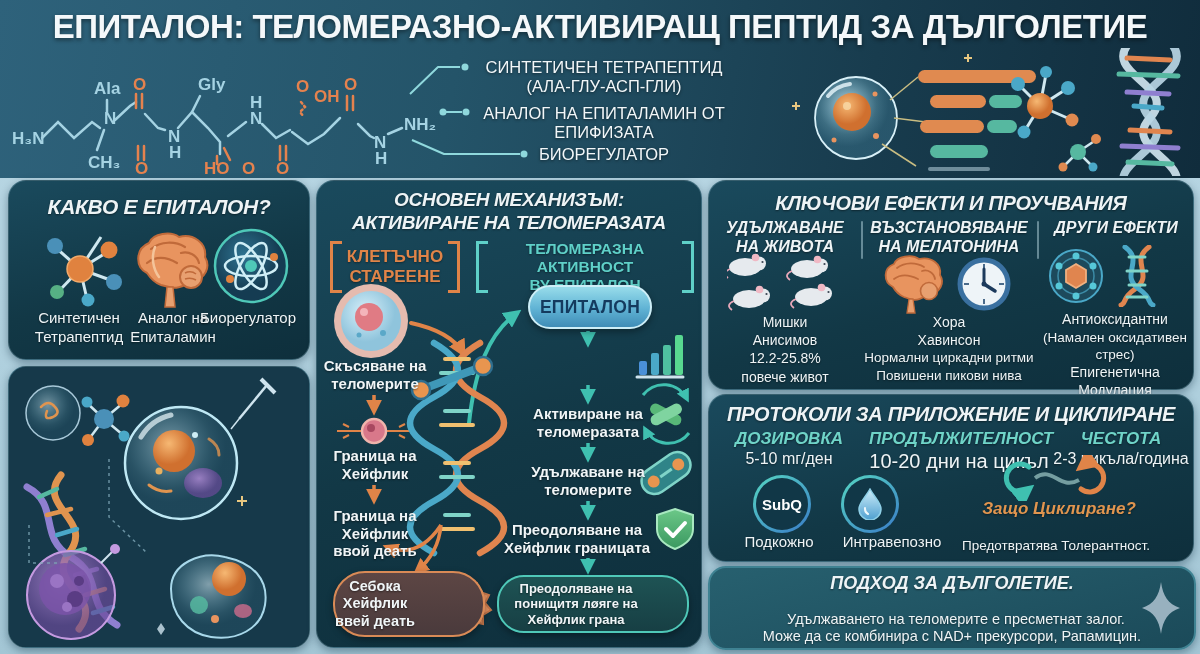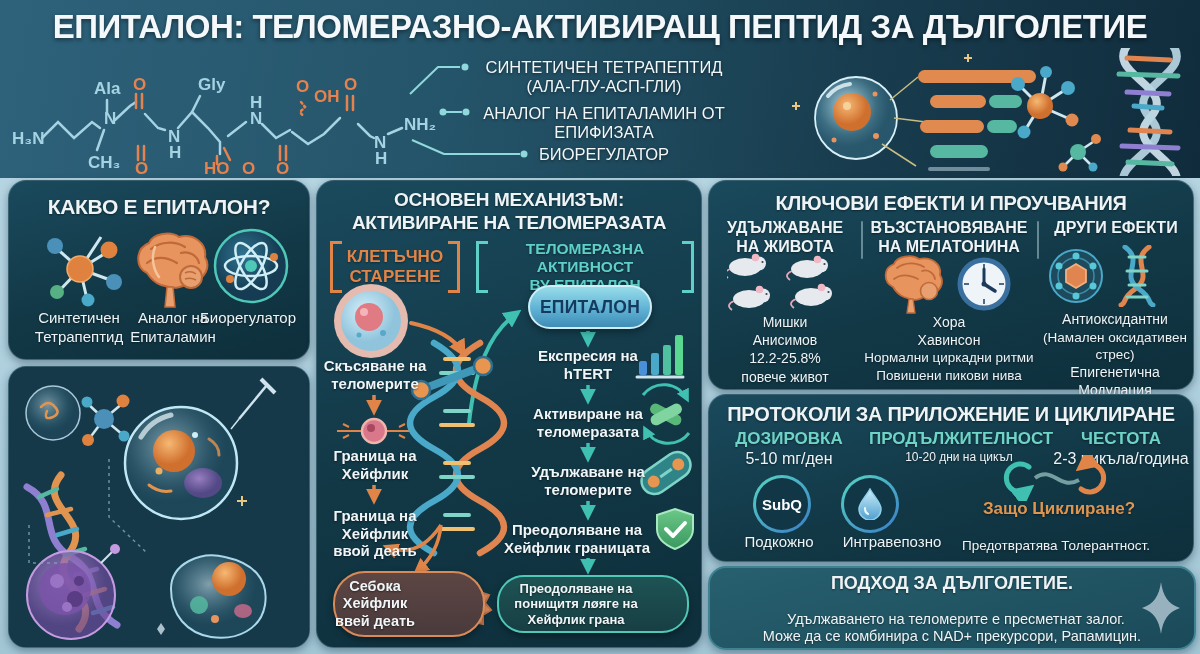--- a/index.html
+++ b/index.html
@@ -13,21 +13,21 @@
               color:#f4f8fa;font-size:33px;font-weight:bold;letter-spacing:-.5px;
               text-shadow:0 2px 4px rgba(0,0,0,.45);white-space:nowrap;}
   .callout{position:absolute;left:470px;width:268px;text-align:center;color:#f2f7f9;
            font-weight:normal;font-size:16.5px;line-height:1.18;text-shadow:0 1px 3px rgba(0,0,0,.5);}
   
   .p{position:absolute;border-radius:18px;
      background:linear-gradient(165deg,#1a4a5d 0%,#123846 55%,#0e2f3c 100%);
      box-shadow:0 3px 9px rgba(10,40,60,.4);border:1px solid rgba(170,215,230,.25);}
   .tc{position:absolute;text-align:center;color:#eef4f6;text-shadow:0 1px 2px rgba(0,0,0,.45);}
   .ln{display:block;}
-  .pt{font-weight:bold;}
+  .pt{font-weight:bold;font-style:italic;}
   .small{font-size:13.5px;line-height:1.3;}
   
   .brk{position:absolute;display:flex;flex-direction:column;justify-content:center;
        text-align:center;font-weight:bold;line-height:1.15;text-shadow:0 1px 2px rgba(0,0,0,.4);}
   .brk::before,.brk::after{content:"";position:absolute;top:-2px;bottom:-2px;width:9px;}
   .brk::before{left:-13px;border:3px solid currentColor;border-right:none;}
   .brk::after{right:-13px;border:3px solid currentColor;border-left:none;}
   .pill{position:absolute;display:flex;align-items:center;justify-content:center;
         background:linear-gradient(180deg,#97dcea 0%,#5fb2d4 55%,#3f8cb6 100%);
         border:2px solid #cdeef7;border-radius:22px;color:#143a5e;font-weight:bold;
@@ -487,24 +487,20 @@
     </div>
     <div class="flowtxt" style="left:0;top:266px;width:116px">
       <span class="ln">Граница на</span>
       <span class="ln">Хейфлик</span>
     </div>
     <div class="flowtxt" style="left:0;top:326px;width:116px">
       <span class="ln">Граница на</span>
       <span class="ln">Хейфлик</span>
       <span class="ln">ввой деать</span>
     </div>
-    <div class="flowtxt" style="left:196px;top:166px;width:150px">
-      <span class="ln">Експресия на</span>
-      <span class="ln">hTERT</span>
-    </div>
     <div class="flowtxt" style="left:196px;top:224px;width:150px">
       <span class="ln">Активиране на</span>
       <span class="ln">теломеразата</span>
     </div>
     <div class="flowtxt" style="left:196px;top:282px;width:150px">
       <span class="ln">Удължаване на</span>
       <span class="ln">теломерите</span>
     </div>
     <div class="flowtxt" style="left:180px;top:340px;width:160px">
       <span class="ln">Преодоляване на</span>
@@ -615,21 +611,21 @@
       <span class="ln">Епигенетична</span>
       <span class="ln">Модулация</span>
     </div>
   </div>
 
   <div class="p" style="left:708px;top:394px;width:484px;height:166px">
     <div class="tc pt" style="left:0;top:8px;width:484px;font-size:20px;letter-spacing:-.3px">ПРОТОКОЛИ ЗА ПРИЛОЖЕНИЕ И ЦИКЛИРАНЕ</div>
     <div class="tc pt" style="left:0;top:34px;width:160px;font-size:17px;color:#6fd4c8">ДОЗИРОВКА</div>
     <div class="tc" style="left:0;top:55px;width:160px;font-size:16px">5-10 mг/ден</div>
     <div class="tc pt" style="left:160px;top:34px;width:180px;font-size:17px;color:#6fd4c8">ПРОДЪЛЖИТЕЛНОСТ</div>
-    <div class="tc" style="left:160px;top:55px;width:180px;font-size:12px">10-20 дни на цикъл</div>
+    <div class="tc" style="left:160px;top:55px;width:180px;font-size:20px">10-20 дни на цикъл</div>
     <div class="tc pt" style="left:340px;top:34px;width:144px;font-size:17px;color:#6fd4c8">ЧЕСТОТА</div>
     <div class="tc" style="left:340px;top:55px;width:144px;font-size:16px">2-3 цикъла/година</div>
 
     <div class="ring" style="left:44px;top:80px;width:52px;height:52px;font-size:15px">
       <span>SubQ</span>
     </div>
     <div class="ring" style="left:132px;top:80px;width:52px;height:52px">
       <svg width="26" height="32" viewBox="0 0 26 32">
         <defs>
             <linearGradient id="dropG" x1="0" y1="0" x2="0" y2="1">

